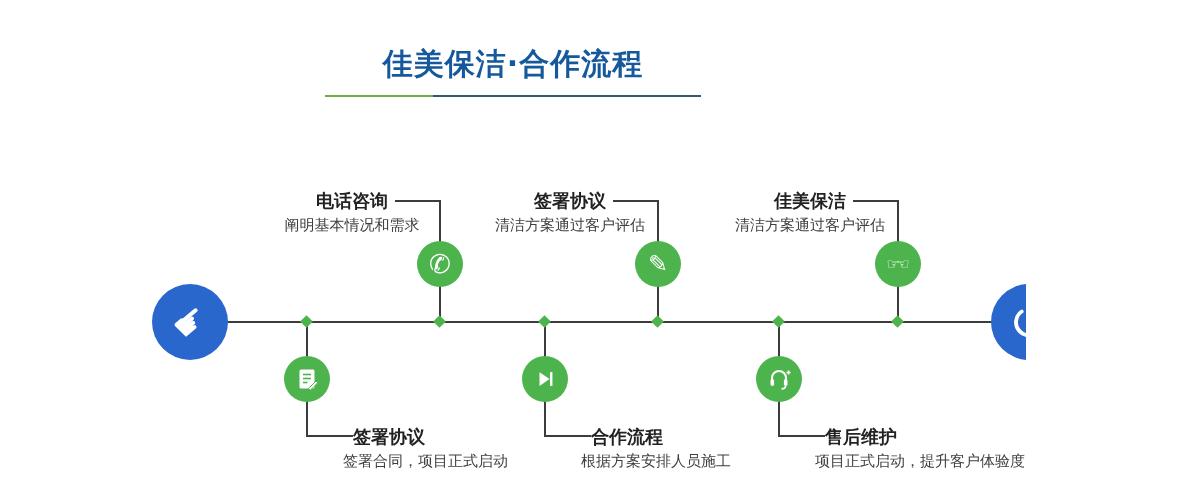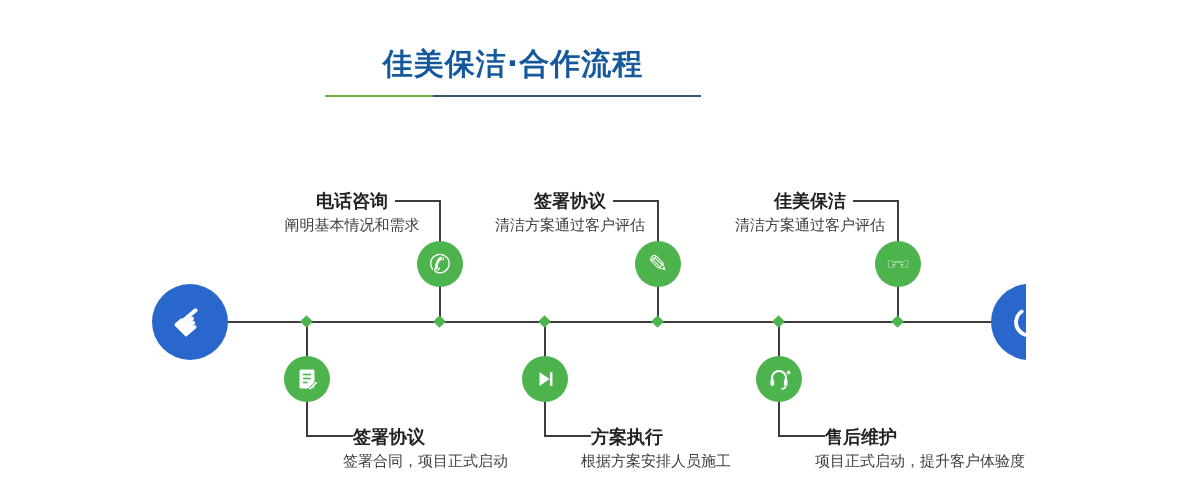--- a/index.html
+++ b/index.html
@@ -123,21 +123,21 @@
   <div class="step bottom s-exec">
     <span class="vline"></span>
     <span class="hline"></span>
     <span class="diamond"></span>
     <div class="node">
       <svg width="22" height="22" viewBox="0 0 24 24">
         <polygon points="6,4.5 17,12 6,19.5" fill="#ffffff"></polygon>
         <rect x="17.5" y="4.5" width="2.6" height="15" fill="#ffffff"></rect>
       </svg>
     </div>
-    <div class="label">方案执行</div>
+    <div class="label">合作流程</div>
     <div class="desc">根据方案安排人员施工</div>
   </div>
 
   <div class="step bottom s-after">
     <span class="vline"></span>
     <span class="hline"></span>
     <span class="diamond"></span>
     <div class="node">
       <svg width="26" height="26" viewBox="0 0 26 26" fill="none">
         <path d="M6 14v-2a7 7 0 0 1 14 0v2" stroke="#ffffff" stroke-width="2"></path>

